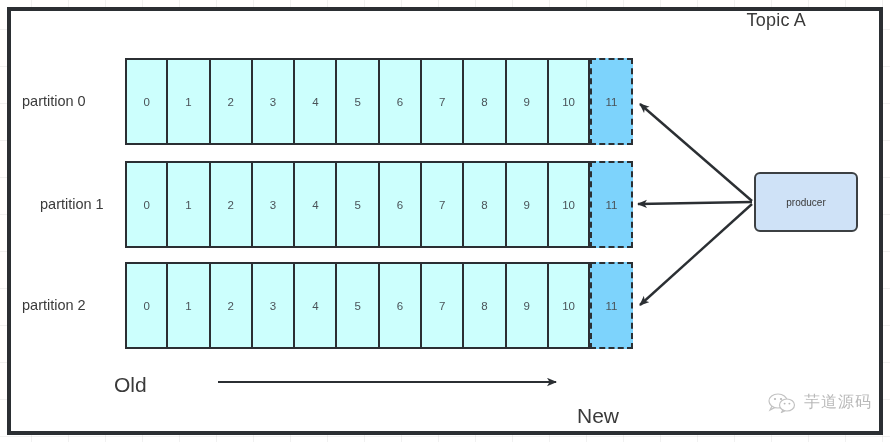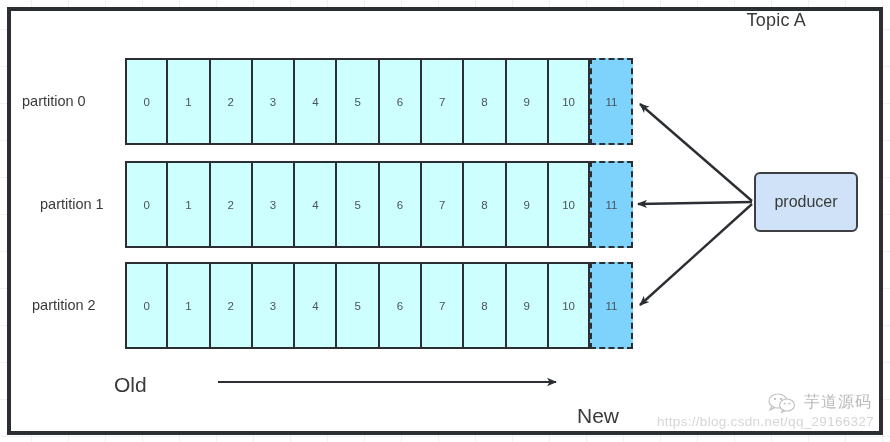--- a/index.html
+++ b/index.html
@@ -87,21 +87,21 @@
     top: 172px;
     width: 104px;
     height: 60px;
     box-sizing: border-box;
     background: #cfe2f7;
     border: 2.5px solid #3c4043;
     border-radius: 6px;
     display: flex;
     align-items: center;
     justify-content: center;
-    font-size: 16px;
+    font-size: 10px;
     color: #3a3a3a;
   }
   #arrows {
     position: absolute;
     left: 0; top: 0;
     width: 890px; height: 442px;
     pointer-events: none;
   }
   .axis-label {
     position: absolute;
@@ -169,21 +169,21 @@
     <div class="cell">4</div>
     <div class="cell">5</div>
     <div class="cell">6</div>
     <div class="cell">7</div>
     <div class="cell">8</div>
     <div class="cell">9</div>
     <div class="cell last-solid">10</div>
     <div class="cell pending">11</div>
   </div>
 
-  <div class="p-label" style="left:32px; top:297px;">partition 2</div>
+  <div class="p-label" style="left:22px; top:297px;">partition 2</div>
   <div class="row" style="left:125px; top:262px;">
     <div class="cell first">0</div>
     <div class="cell">1</div>
     <div class="cell">2</div>
     <div class="cell">3</div>
     <div class="cell">4</div>
     <div class="cell">5</div>
     <div class="cell">6</div>
     <div class="cell">7</div>
     <div class="cell">8</div>
@@ -215,15 +215,14 @@
       <path d="M4 13 L2 17 L6.5 14.6" fill="none" stroke="#9e9e9e" stroke-width="1.2"></path>
       <circle cx="7" cy="6" r="1.1" fill="#8d8d8d"></circle>
       <circle cx="13" cy="6" r="1.1" fill="#8d8d8d"></circle>
       <ellipse cx="19" cy="12" rx="7.5" ry="6" fill="#ffffff" stroke="#9e9e9e" stroke-width="1.2"></ellipse>
       <path d="M15 16.5 L13.6 19.4 L17 17.6" fill="none" stroke="#9e9e9e" stroke-width="1.2"></path>
       <circle cx="16.6" cy="10.6" r="0.95" fill="#8d8d8d"></circle>
       <circle cx="21.4" cy="10.6" r="0.95" fill="#8d8d8d"></circle>
     </svg>
     <span id="wm-text">芋道源码</span>
   </div>
-  <div id="wm-url">https://blog.csdn.net/qq_29166327</div>
 
 </div>
 
 </body></html>

